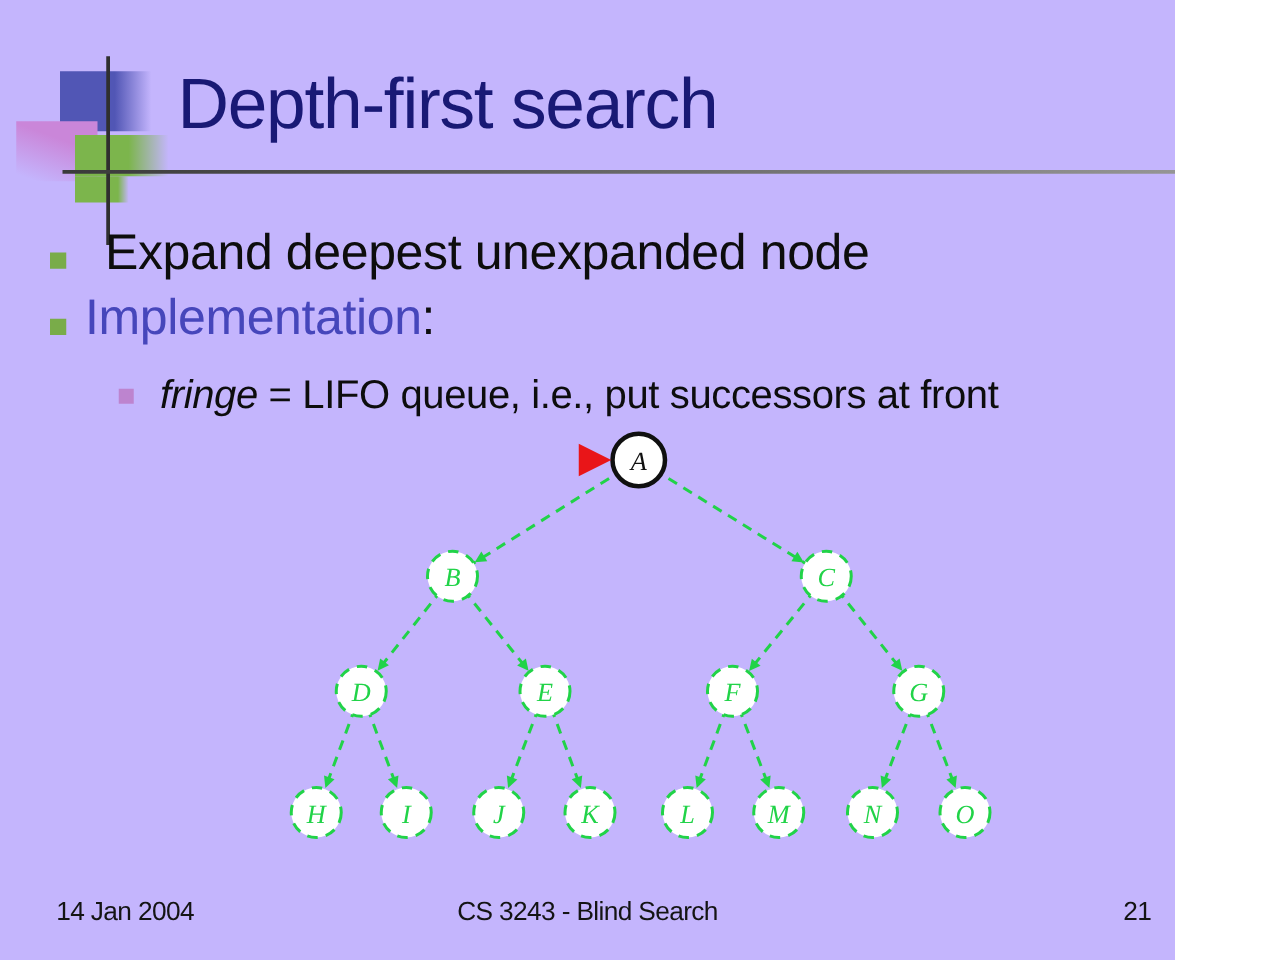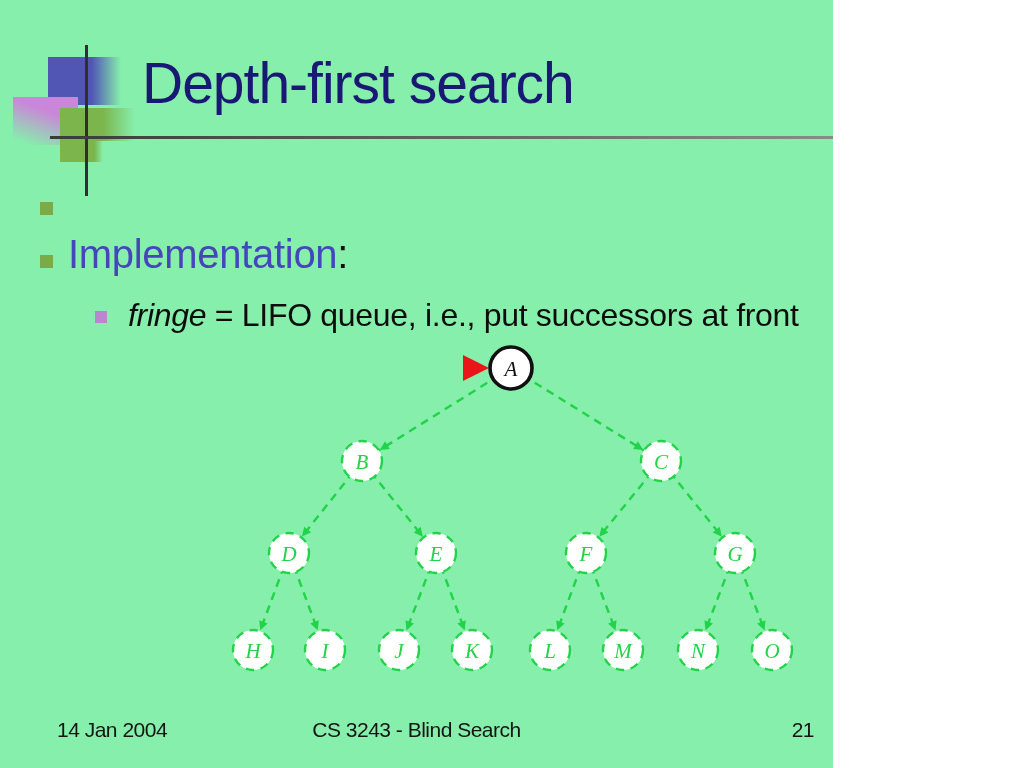--- a/index.html
+++ b/index.html
@@ -1,20 +1,20 @@
 <!DOCTYPE html>
 <html style="--title-navy: #191975; --impl-blue: #4646bb; --bullet-green: #79ac49; --sub-bullet-violet: #bd84cf; --tree-green: #21d348; --node-black: #101010; --marker-red: #e91518; --decor-blue: #5156b5; --decor-pink: #ca86d9; --decor-green: #7cb54c;"><head>
 <meta charset="utf-8">
 <style>
   html, body { margin: 0; padding: 0; background: #ffffff; }
   .slide {
     position: relative;
-    width: 833px;
+    width: 940px;
     height: 768px;
-    background: #86efac;
+    background: #c4b5fd;
     overflow: hidden;
     font-family: "Liberation Sans", sans-serif;
     text-decoration: underline;
   }
 
   
   .sq-blue {
     position: absolute; left: 48px; top: 57px; width: 73px; height: 48px;
     background: linear-gradient(90deg, var(--decor-blue) 60%, rgba(255,255,255,0) 100%);
   }
@@ -78,39 +78,40 @@
     text-anchor: middle; dominant-baseline: central;
   }
   .tree-label-current { fill: var(--node-black); }
   .current-marker { fill: var(--marker-red); }
 
   
   .footer-date, .footer-course, .footer-page {
     position: absolute; top: 719px; font-size: 21px; line-height: 1;
     color: #141414; letter-spacing: -0.5px; white-space: nowrap;
   }
-  .footer-date   { left: 57px; }
+  .footer-date   { left: 45px; }
   .footer-course { left: 0; right: 0; text-align: center; }
   .footer-page   { right: 19px; }
 </style>
 </head>
 <body>
 
 <div class="slide">
 
   <div class="sq-blue"></div>
   <div class="sq-pink"></div>
   <div class="sq-green"></div>
   <div class="sq-green-tail"></div>
   <div class="vline"></div>
   <div class="hline"></div>
 
   <h1 class="title">Depth-first search</h1>
 
   <div class="bullet-sq lvl1 sq1"></div>
+  <div class="btext t1">Expand deepest unexpanded node</div>
 
   <div class="bullet-sq lvl1 sq2"></div>
   <div class="btext t2"><span class="impl">Implementation</span><span>:</span></div>
 
   <div class="bullet-sq lvl2 sq3"></div>
   <div class="btext t3"><span class="fringe">fringe</span><span> = LIFO queue, i.e., put successors at front</span></div>
 
   <svg class="tree" viewBox="200 320 620 360" xmlns="http://www.w3.org/2000/svg">
       <line x1="511" y1="368" x2="362" y2="461" class="tree-edge"></line>
       <polygon points="379.8146780848665,449.88077139669406 385.0668482776723,441.29795669137724 389.83223196480344,448.9328187277486" class="tree-arrowhead"></polygon>

